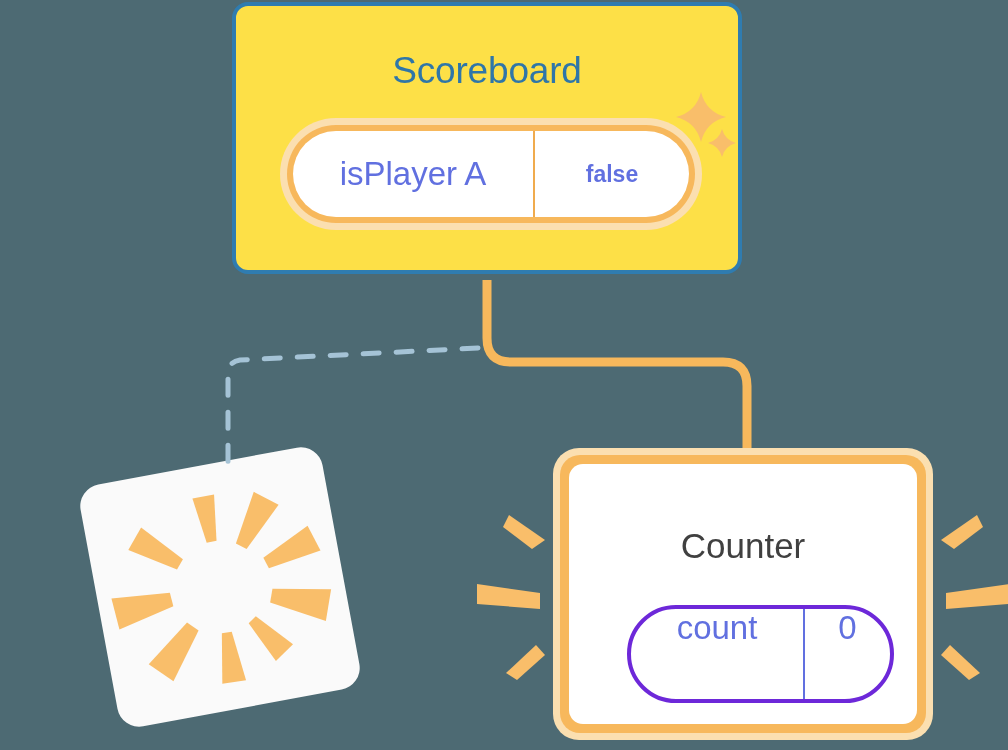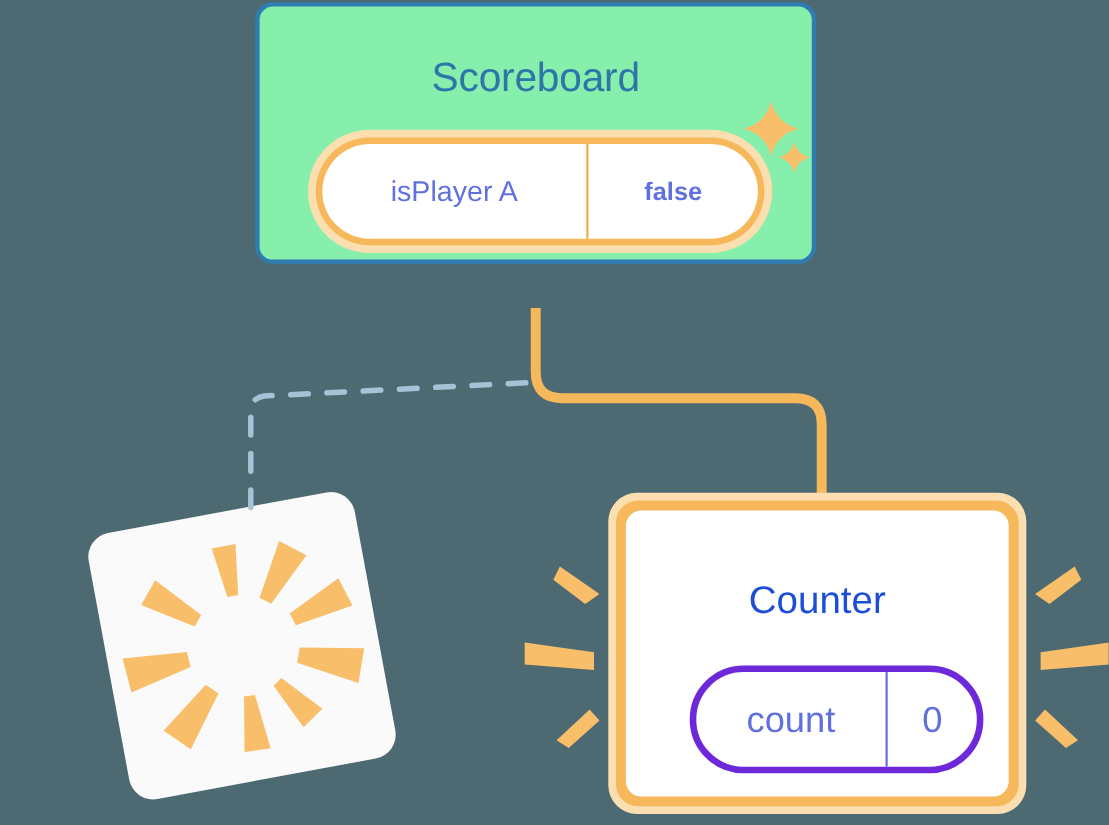--- a/index.html
+++ b/index.html
@@ -27,22 +27,22 @@
     width: 1008px;
     height: 750px;
   }
 
   
   .scoreboard-card {
     position: absolute;
     left: 232px;
     top: 2px;
     width: 510px;
-    height: 238px;
-    background: #86efac;
+    height: 272px;
+    background: #fde047;
     border: 4px solid #2f7cb0;
     border-radius: 16px;
     box-sizing: border-box;
     z-index: 6;
   }
   .card-title {
     position: absolute;
     left: 0;
     right: 0;
     top: 44px;
@@ -83,21 +83,21 @@
     background: #ffffff;
     display: flex;
     align-items: stretch;
   }
   .pill-key {
     flex: 0 0 240px;
     display: flex;
     align-items: center;
     justify-content: center;
     color: #6170e0;
-    font-size: 26px;
+    font-size: 33px;
   }
   .pill-div {
     width: 2px;
     background: #f0ab4e;
     align-self: stretch;
   }
   .pill-val {
     flex: 1;
     display: flex;
     align-items: center;
@@ -136,35 +136,35 @@
     bottom: 9px;
     border-radius: 14px;
     background: #ffffff;
   }
   .counter-title {
     position: absolute;
     left: 0;
     right: 0;
     top: 62px;
     text-align: center;
-    color: #1d4ed8;
+    color: #404040;
     font-size: 35px;
   }
   .counter-pill {
     position: absolute;
     left: 58px;
     top: 141px;
     width: 267px;
     height: 98px;
-    border: 6px solid #6d28d9;
+    border: 4px solid #6d28d9;
     border-radius: 49px;
     box-sizing: border-box;
     background: #ffffff;
     display: flex;
-    align-items: center;
+    align-items: flex-start;
     overflow: hidden;
   }
   .cpill-key {
     flex: 0 0 172px;
     display: flex;
     align-items: center;
     justify-content: center;
     color: #6170e0;
     font-size: 33px;
   }

